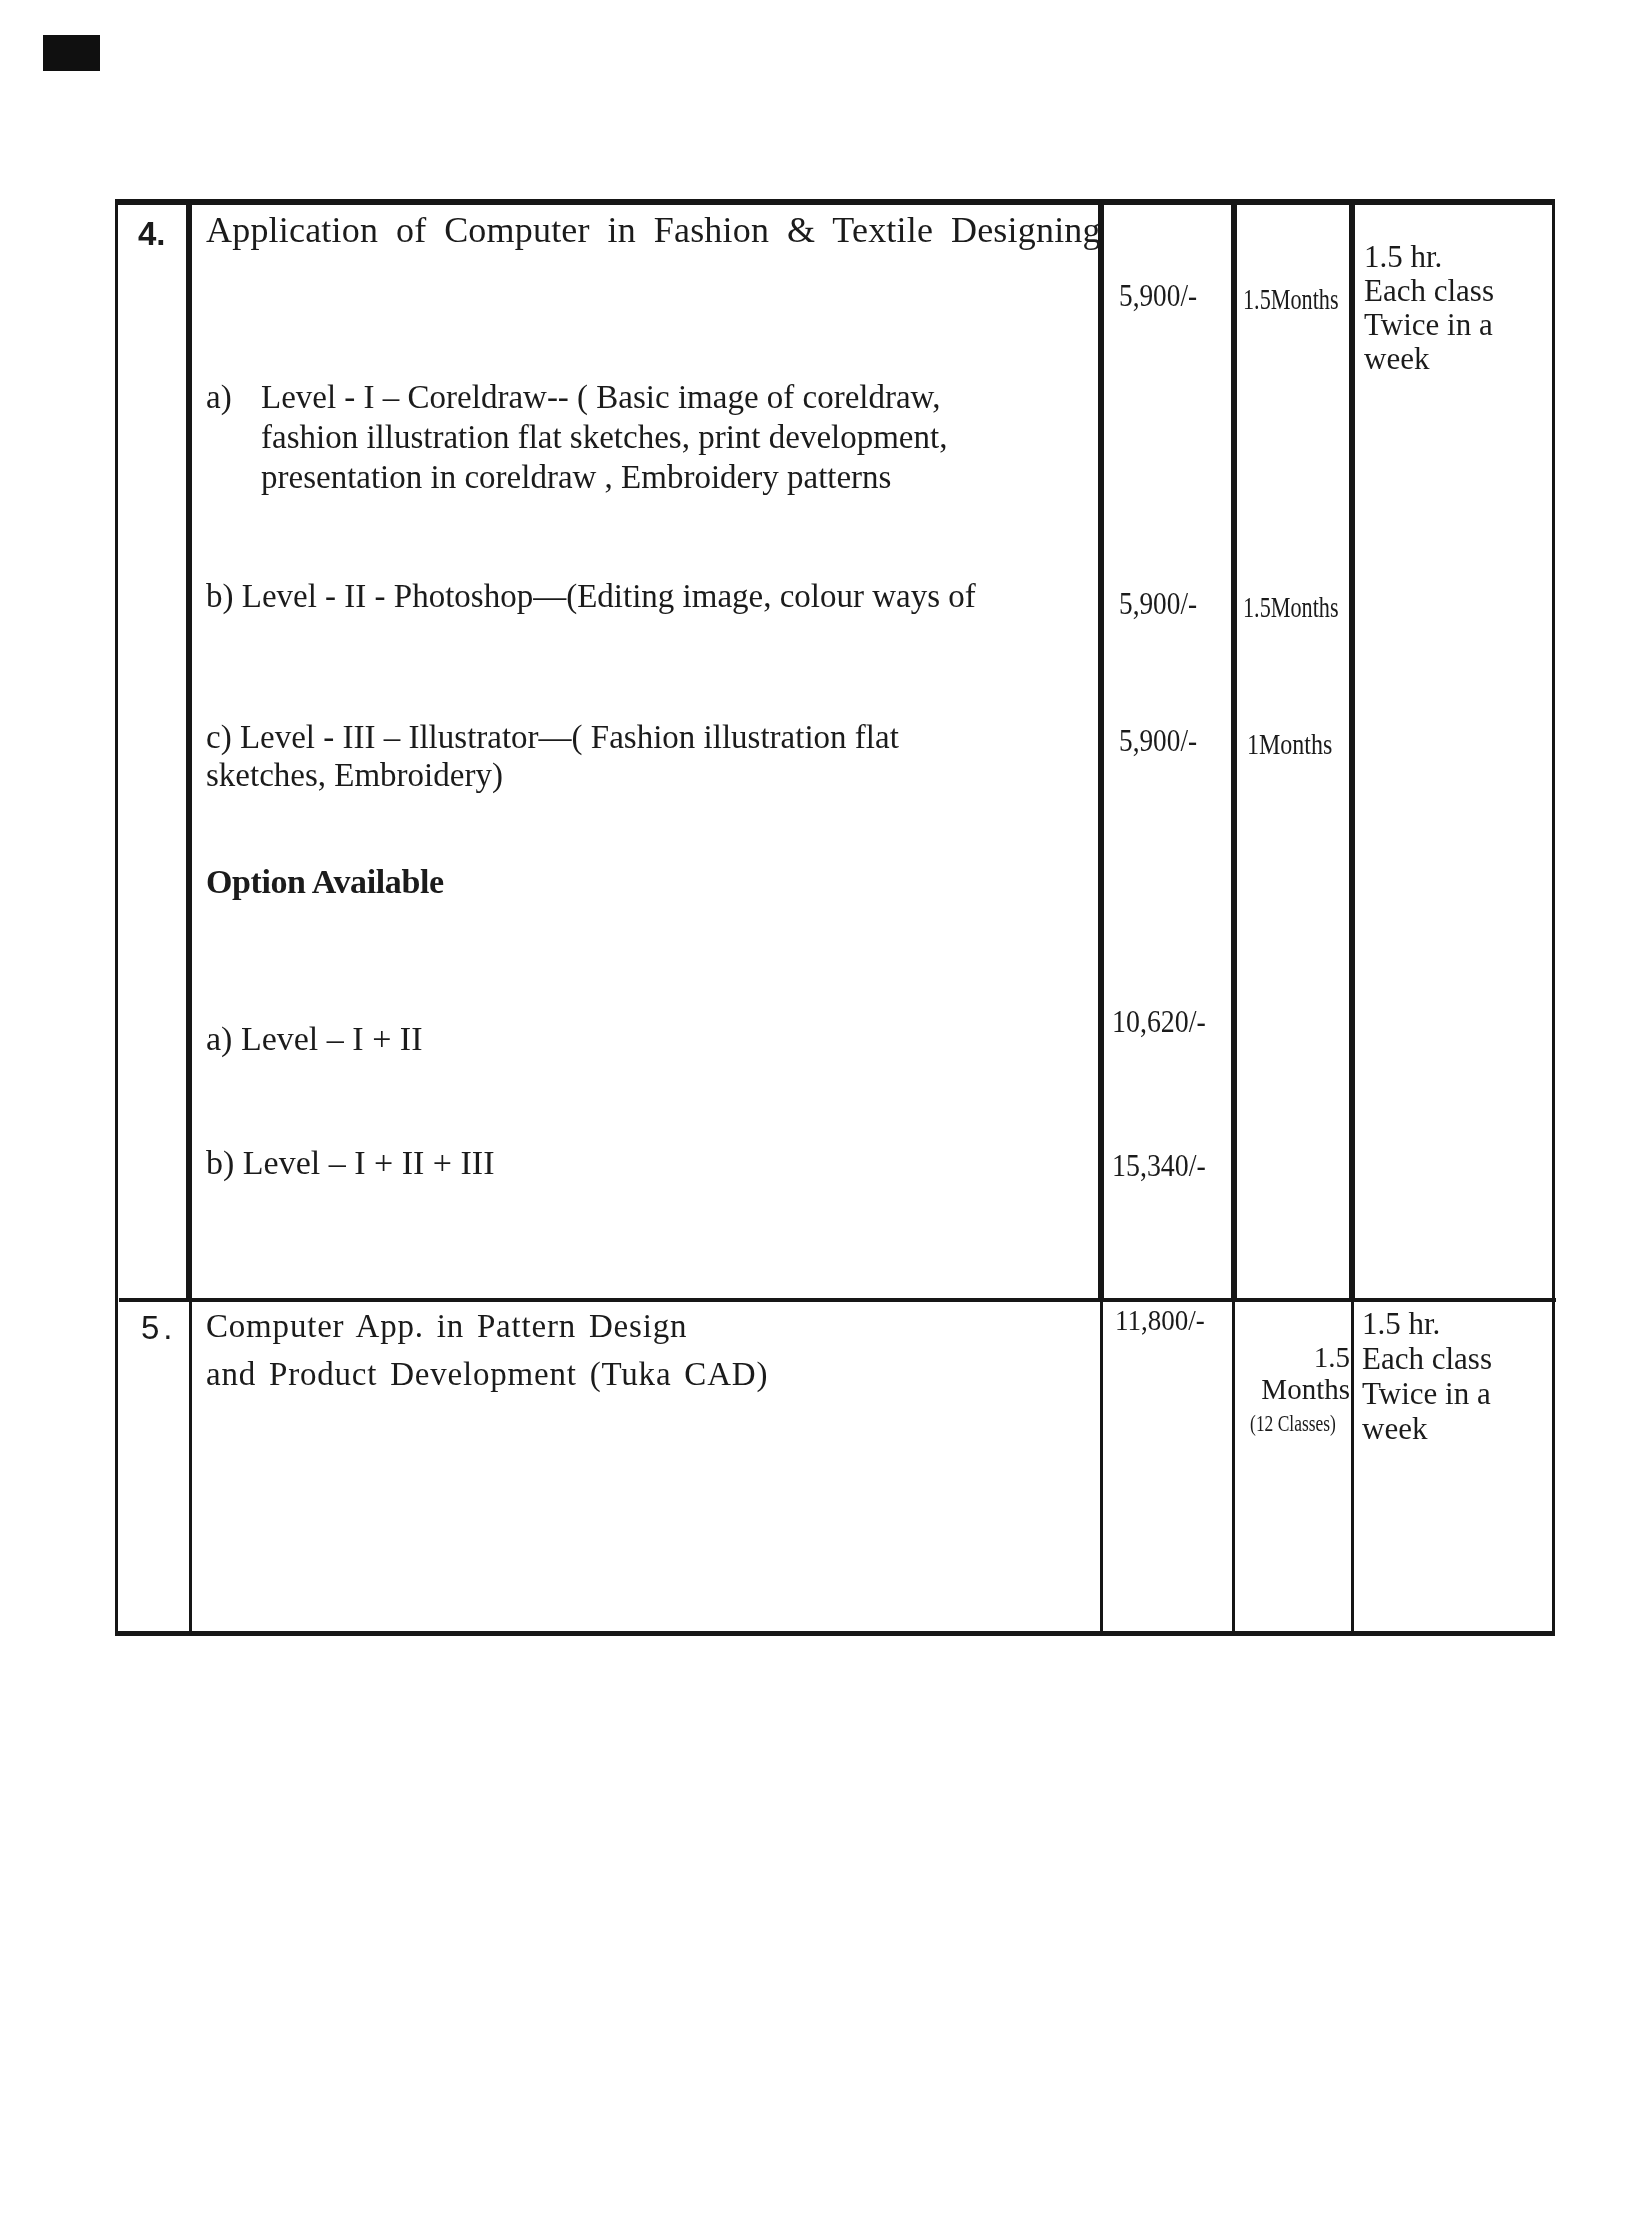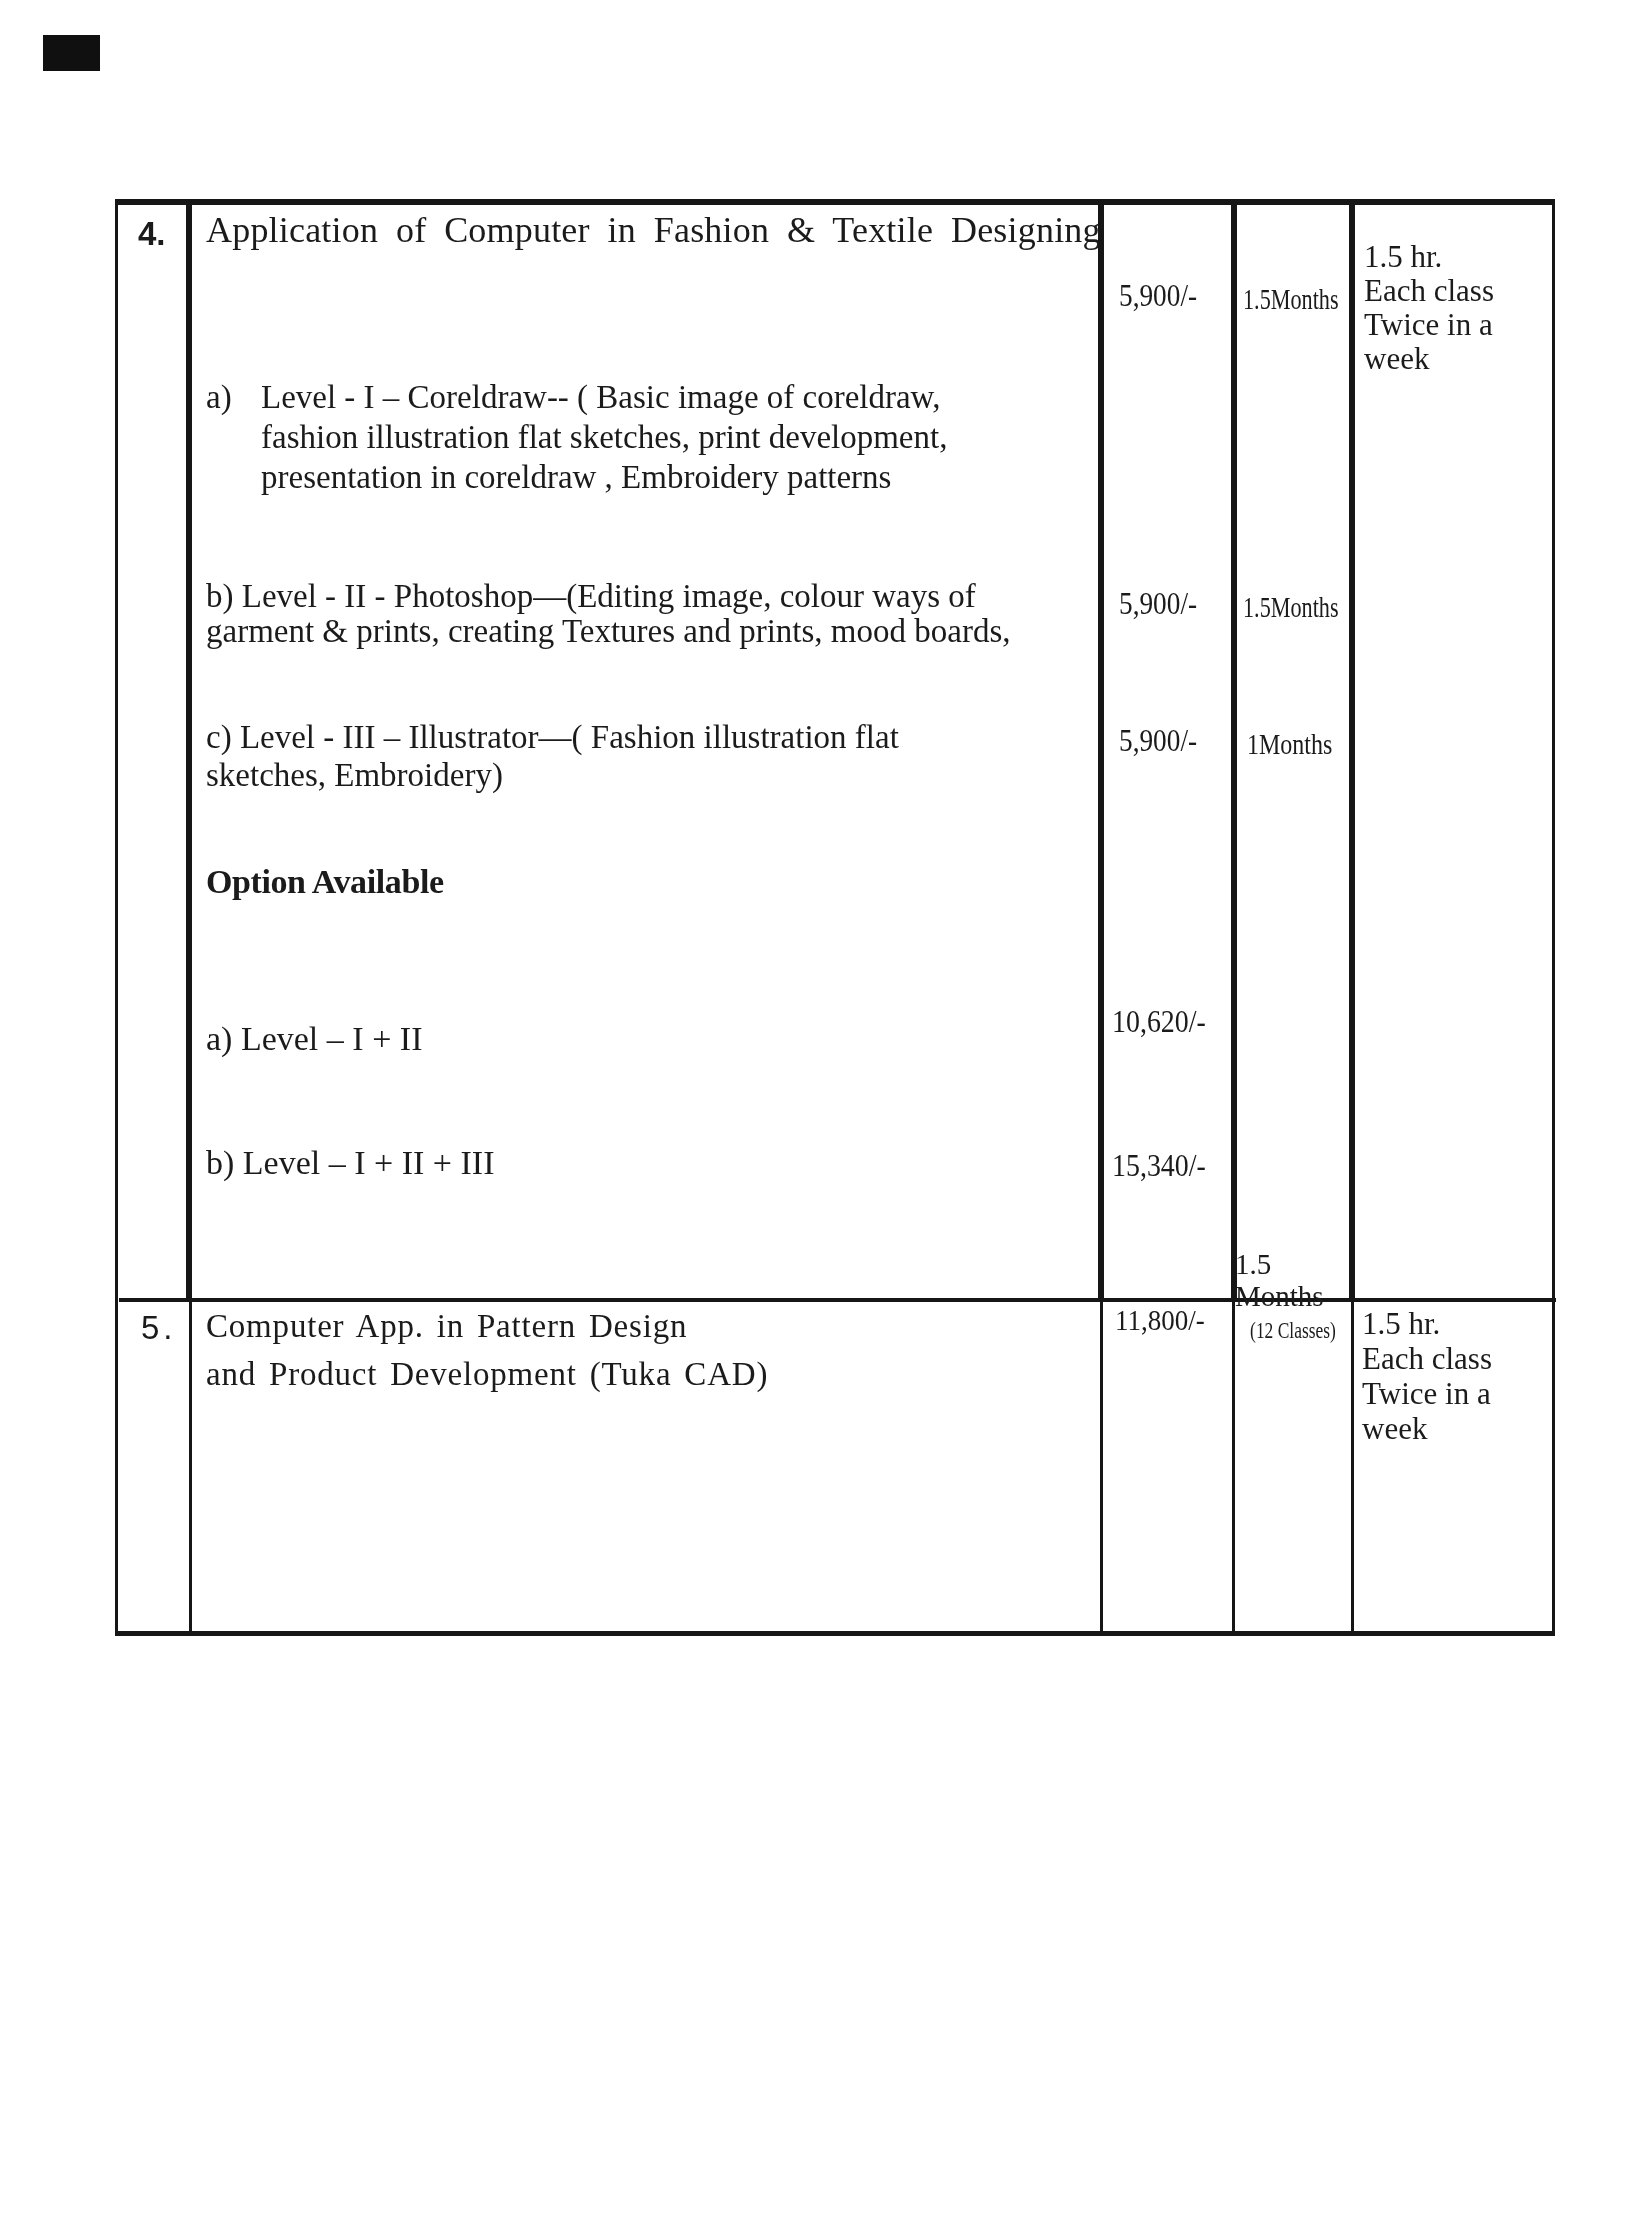--- a/index.html
+++ b/index.html
@@ -43,21 +43,21 @@
   .fee6{left:1115px;top:1303px;font-size:30px;text-align:right;}
   .cond{display:inline-block;transform:scaleX(0.74);transform-origin:0 50%;}
   .dur{font-size:30px;}
   .dur1{left:1243px;top:282px;}
   .dur2{left:1243px;top:590px;}
   .dur3{left:1247px;top:727px;}
   .sched{font-size:31px;line-height:34px;}
   .sched4{left:1364px;top:240px;}
   .sched5{left:1362px;top:1306px;line-height:35px;}
   .row5desc{left:206px;top:1302px;font-size:33px;line-height:48px;letter-spacing:0.8px;word-spacing:3.9px;}
-  .dur6{left:1235px;top:1248px;width:115px;text-align:left;font-size:29px;line-height:32px;}
+  .dur6{left:1235px;top:1341px;width:115px;text-align:right;font-size:29px;line-height:32px;}
   .dur6 .small{font-size:23.6px;display:inline-block;transform:scaleX(0.74);transform-origin:50% 50%;white-space:nowrap;}
 </style>
 </head>
 <body>
 
 <div class="page">
 
   <div class="abs artifact"></div>
 
   <div class="abs frame"></div>
@@ -75,21 +75,20 @@
   <div class="abs t title4">Application of Computer in Fashion &amp; Textile Designing</div>
 
   <div class="abs itemA">
     <div class="t"><span class="itemA-marker">a)</span><span>Level - I  – Coreldraw-- ( Basic image of coreldraw,</span></div>
     <div class="t ln2">fashion illustration flat sketches, print development,</div>
     <div class="t ln2">presentation in coreldraw , Embroidery patterns</div>
   </div>
 
   <div class="abs itemB">
     <div class="t">b) Level - II  - Photoshop—(Editing image, colour ways of</div>
-    <div class="t">garment &amp; prints, creating Textures and prints, mood boards,</div>
   </div>
 
   <div class="abs itemC">
     <div class="t">c) Level - III – Illustrator—( Fashion illustration flat</div>
     <div class="t">sketches, Embroidery)</div>
   </div>
 
   <div class="abs t optHead">Option Available</div>
   <div class="abs t optA">a) Level –  I + II</div>
   <div class="abs t optB">b) Level – I + II + III</div>

